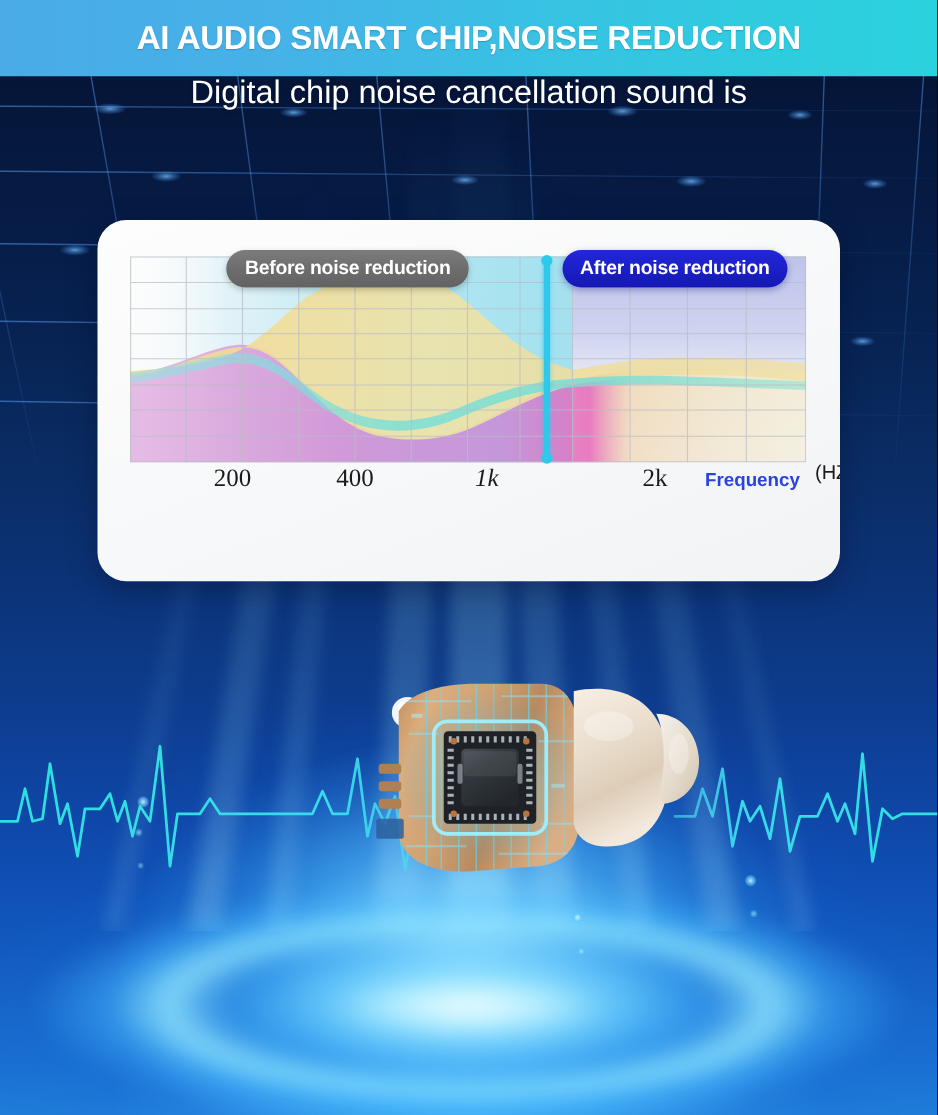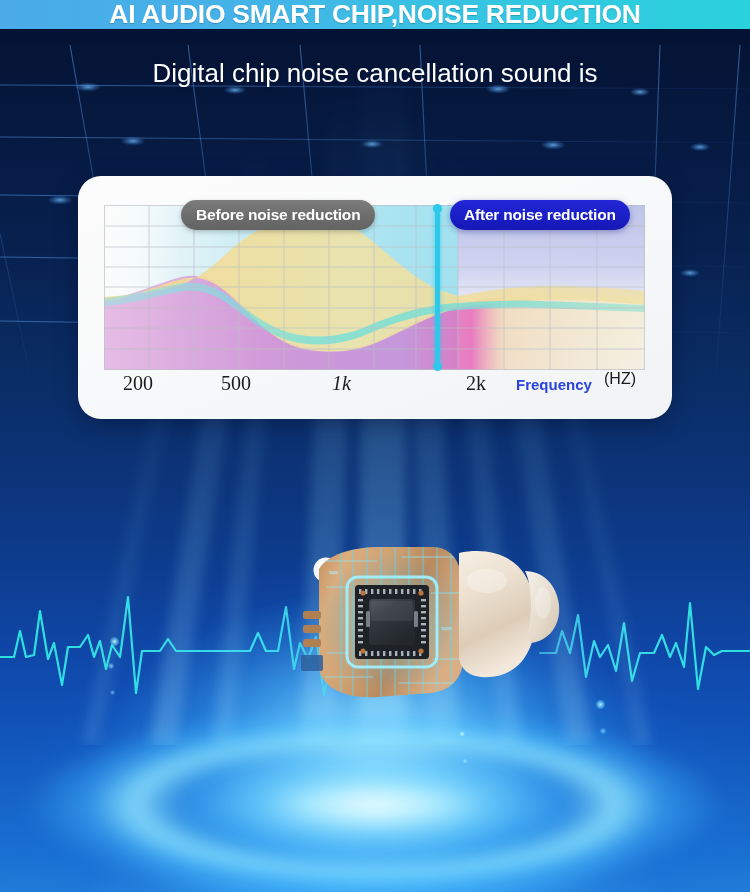--- a/index.html
+++ b/index.html
@@ -17,21 +17,21 @@
     height: 892px;
     overflow: hidden;
     background: #041233;
   }
 
   
   .header-bar {
     position: absolute;
     left: 0; top: 0;
     width: 750px;
-    height: 29px;
+    height: 61px;
     background: linear-gradient(90deg, #4aabe6 0%, #45b2e8 30%, #36c4e2 62%, #2ad2dd 100%);
     display: flex;
     align-items: center;
     justify-content: center;
     z-index: 40;
   }
   .header-title {
     color: #ffffff;
     font-size: 26.5px;
     font-weight: bold;
@@ -146,21 +146,21 @@
     z-index: 12;
   }
   .ecg-layer svg { display: block; overflow: visible; }
 
   
   .chart-card {
     position: absolute;
     left: 78px;
     top: 176px;
     width: 594px;
-    height: 243px;
+    height: 289px;
     background: linear-gradient(160deg, #fdfdfd 0%, #f7f8f9 55%, #f2f3f4 100%);
     border-radius: 23px;
     box-shadow: 0 6px 22px rgba(0,10,40,0.35);
     z-index: 30;
     overflow: hidden;
   }
 
   .plot-wrap {
     position: absolute;
     left: 26px;
@@ -232,20 +232,21 @@
     z-index: 6;
   }
   .axis-label {
     position: absolute;
     top: 0;
     font-size: 20px;
     color: #1b1b1b;
     font-family: "Liberation Serif", serif;
     font-weight: normal;
     white-space: nowrap;
+    margin-left: 48px;
   }
   .axis-200 { left: 19px; }
   .axis-500 { left: 117px; }
   .axis-1k  { left: 228px; font-style: italic; }
   .axis-2k  { left: 362px; }
   .axis-freq {
     left: 412px;
     top: 4px;
     font-size: 15px;
     color: #2a42e0;
@@ -489,21 +490,21 @@
     <div class="badge badge-before">Before noise reduction</div>
     <div class="badge badge-after">After noise reduction</div>
 
     <div class="divider">
       <span class="divider-cap cap-top"></span>
       <span class="divider-cap cap-bottom"></span>
     </div>
 
     <div class="axis-row">
       <span class="axis-label axis-200">200</span>
-      <span class="axis-label axis-500">500</span>
+      <span class="axis-label axis-500">400</span>
       <span class="axis-label axis-1k">1k</span>
       <span class="axis-label axis-2k">2k</span>
       <span class="axis-label axis-freq">Frequency</span>
       <span class="axis-label axis-hz">(HZ)</span>
     </div>
   </div>
 
   <div class="ecg-layer">
     <svg width="750" height="130" viewBox="0 0 750 130">
       <defs>

